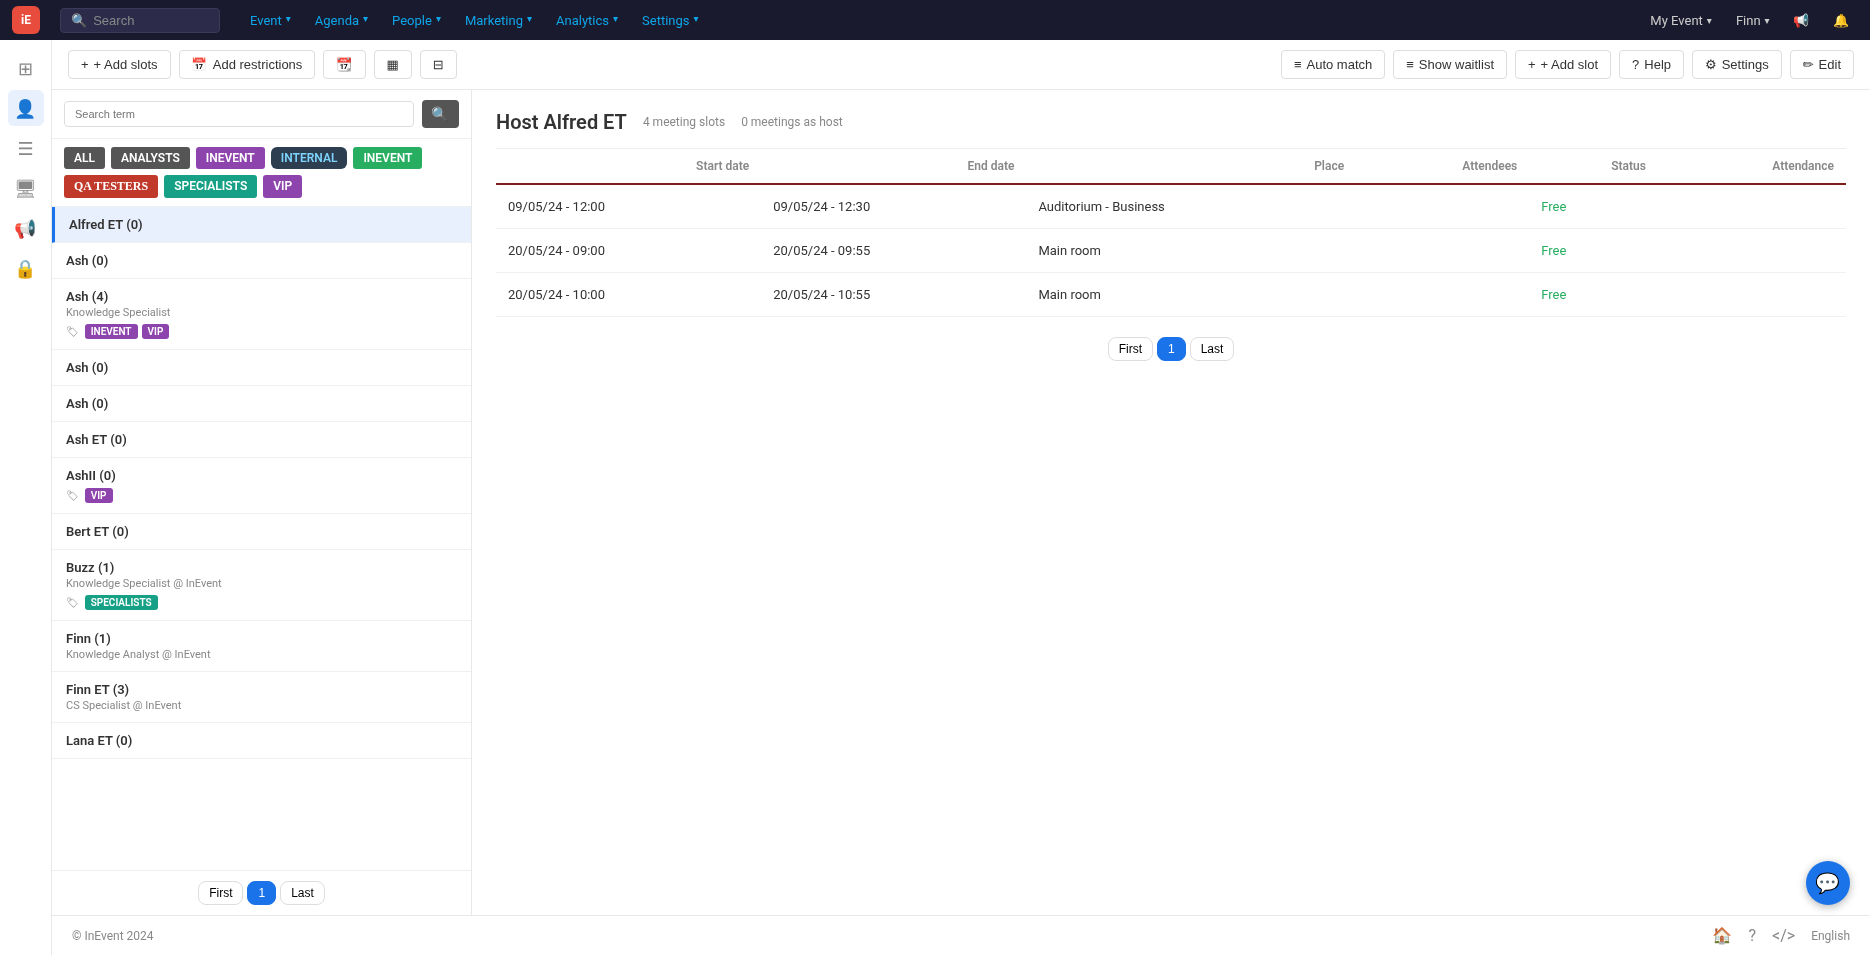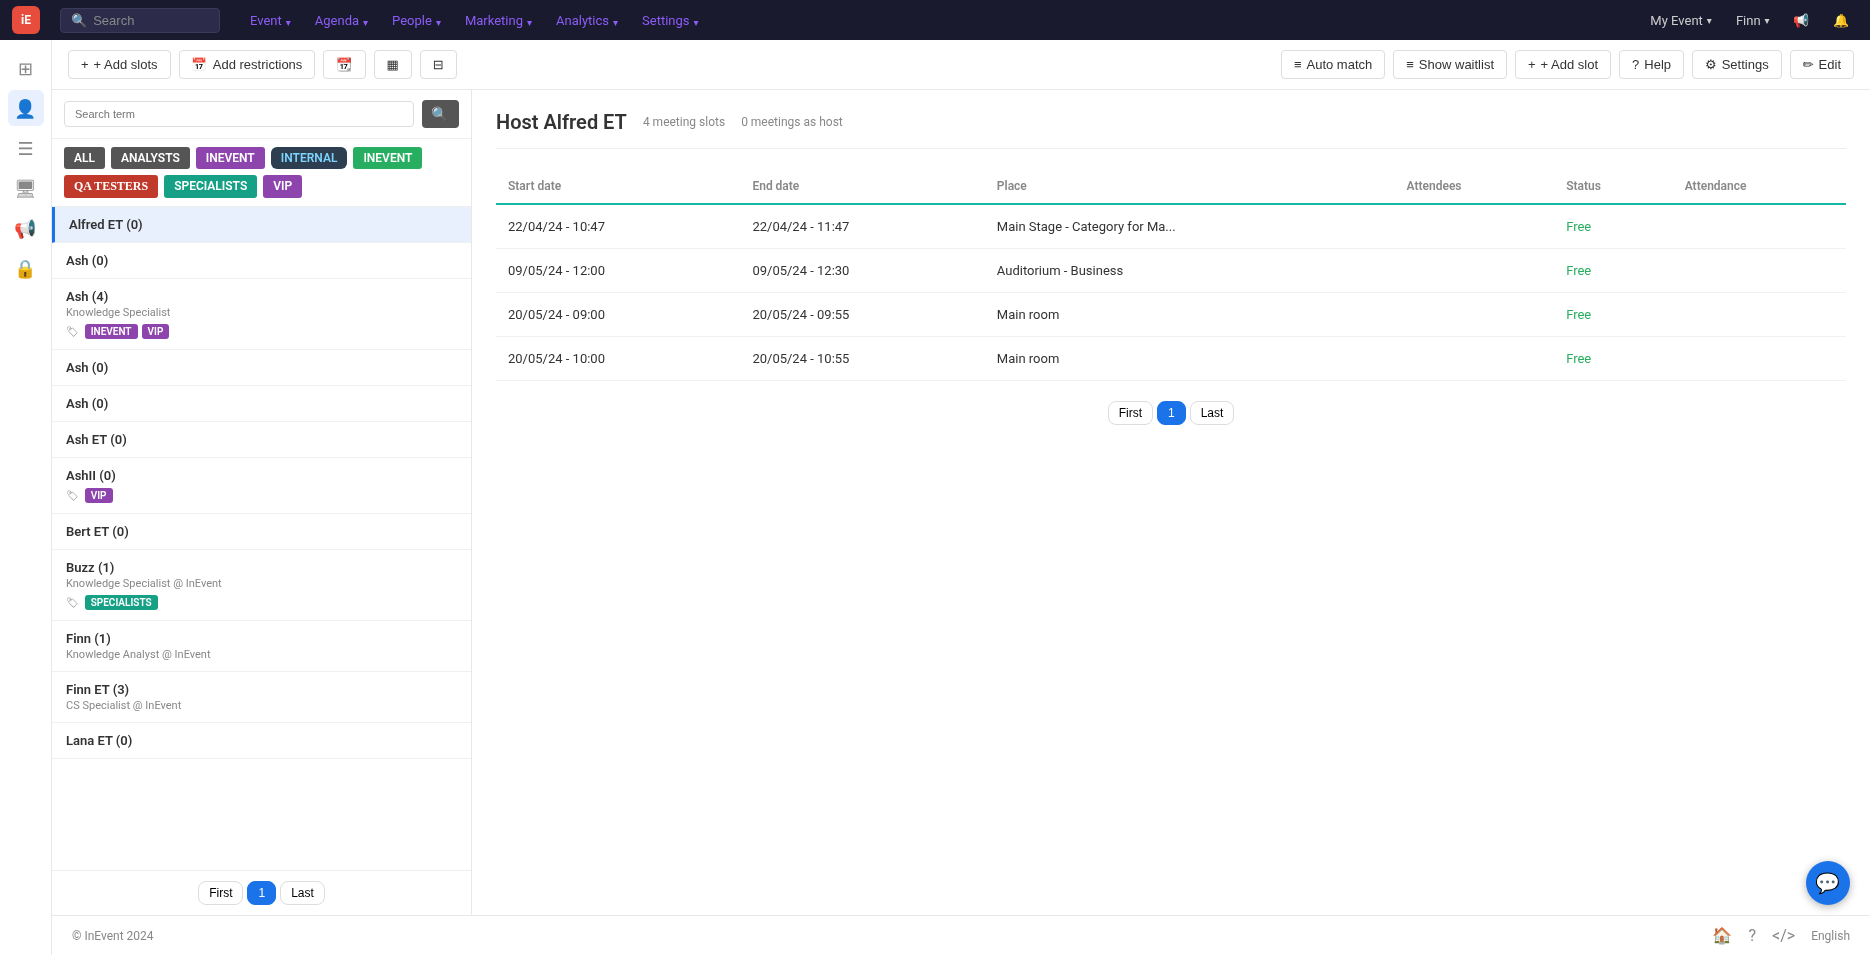--- a/index.html
+++ b/index.html
@@ -5,21 +5,21 @@
     * { box-sizing: border-box; margin: 0; padding: 0; }
     body { font-family: -apple-system, BlinkMacSystemFont, 'Segoe UI', Roboto, sans-serif; font-size: 13px; background: #f5f6fa; color: #333; height: 955px; overflow: hidden; }
 
     
     .top-nav { background: #1a1a2e; display: flex; align-items: center; height: 40px; padding: 0 12px; gap: 20px; }
     .top-nav-logo { width: 28px; height: 28px; background: #e74c3c; border-radius: 6px; display: flex; align-items: center; justify-content: center; color: white; font-weight: bold; font-size: 12px; flex-shrink: 0; }
     .top-nav-search { background: #2c2c4a; border: 1px solid #3a3a5a; border-radius: 4px; display: flex; align-items: center; padding: 4px 10px; gap: 6px; width: 160px; }
     .top-nav-search input { background: transparent; border: none; outline: none; color: #aaa; font-size: 13px; width: 100%; }
     .top-nav-search input::placeholder { color: #888; }
     .nav-items { display: flex; align-items: center; gap: 4px; flex: 1; }
-    .nav-item { color: #8b5cf6; padding: 6px 10px; border-radius: 4px; cursor: pointer; display: flex; align-items: flex-end; gap: 4px; font-size: 13px; }
+    .nav-item { color: #0ea5e9; padding: 6px 10px; border-radius: 4px; cursor: pointer; display: flex; align-items: flex-start; gap: 4px; font-size: 13px; }
     .nav-right { display: flex; align-items: flex-end; gap: 8px; margin-left: auto; }
     .nav-right-item { color: #ccc; font-size: 13px; display: flex; align-items: center; gap: 4px; cursor: pointer; padding: 4px 8px; border-radius: 4px; }
 
     
     .main-layout { display: flex; height: calc(955px - 40px); }
 
     
     .icon-sidebar { width: 52px; background: #fff; border-right: 1px solid #e8e8e8; display: flex; flex-direction: column; align-items: center; padding: 10px 0; gap: 4px; flex-shrink: 0; }
     .icon-sidebar-item { width: 36px; height: 36px; display: flex; align-items: center; justify-content: center; border-radius: 6px; cursor: pointer; color: #888; font-size: 18px; }
     .icon-sidebar-item.active { background: #e8f0fe; color: #1a73e8; }
@@ -67,28 +67,28 @@
     .mt-vip { background: #8e44ad; }
     .mt-specialists { background: #16a085; }
 
     
     .list-pagination { padding: 10px; display: flex; align-items: center; justify-content: center; gap: 4px; border-top: 1px solid #eee; }
     .page-btn { padding: 4px 10px; border: 1px solid #ddd; border-radius: 8px; cursor: pointer; background: #fff; font-size: 12px; }
     .page-btn.active { background: #1a73e8; color: #fff; border-color: #1a73e8; }
 
     
     .main-detail { flex: 1; padding: 20px 24px; overflow-y: auto; background: #fff; }
-    .host-header { display: flex; align-items: center; gap: 16px; margin-bottom: 20px; border-bottom: 1px solid #eee; padding-bottom: 14px; }
+    .host-header { display: flex; align-items: center; gap: 16px; border-bottom: 1px solid #eee; padding-bottom: 14px; }
     .host-title { font-size: 20px; font-weight: 600; }
     .host-meta { display: flex; gap: 16px; font-size: 12px; color: #888; }
     .host-meta span { display: flex; align-items: center; gap: 4px; }
 
     
     .meetings-table { width: 100%; border-collapse: collapse; }
-    .meetings-table th { text-align: left; padding: 10px 12px; font-size: 12px; color: #888; font-weight: 600; border-bottom: 2px solid #14b8a6; }
+    .meetings-table th { text-align: right; padding: 10px 12px; font-size: 12px; color: #888; font-weight: 600; border-bottom: 2px solid #7f1d1d; }
     .meetings-table td { padding: 14px 12px; border-bottom: 1px solid #f0f0f0; font-size: 13px; }
     .status-free { color: #27ae60; }
 
     
     .main-pagination { display: flex; justify-content: center; gap: 4px; margin-top: 20px; align-items: center; }
 
     
     .footer { background: #fff; border-top: 1px solid #e8e8e8; padding: 10px 20px; display: flex; align-items: center; justify-content: space-between; font-size: 12px; color: #888; flex-shrink: 0; }
     .footer-right { display: flex; gap: 16px; align-items: center; }
     .footer-icon { font-size: 16px; cursor: pointer; color: #888; }
@@ -280,28 +280,20 @@
               <th>Start date</th>
               <th>End date</th>
               <th>Place</th>
               <th>Attendees</th>
               <th>Status</th>
               <th>Attendance</th>
             </tr>
           </thead>
           <tbody>
             <tr class="table-row">
-              <td>22/04/24 - 10:47</td>
-              <td>22/04/24 - 11:47</td>
-              <td>Main Stage - Category for Ma...</td>
-              <td></td>
-              <td class="status-free">Free</td>
-              <td></td>
-            </tr>
-            <tr class="table-row">
               <td>09/05/24 - 12:00</td>
               <td>09/05/24 - 12:30</td>
               <td>Auditorium - Business</td>
               <td></td>
               <td class="status-free">Free</td>
               <td></td>
             </tr>
             <tr class="table-row">
               <td>20/05/24 - 09:00</td>
               <td>20/05/24 - 09:55</td>

